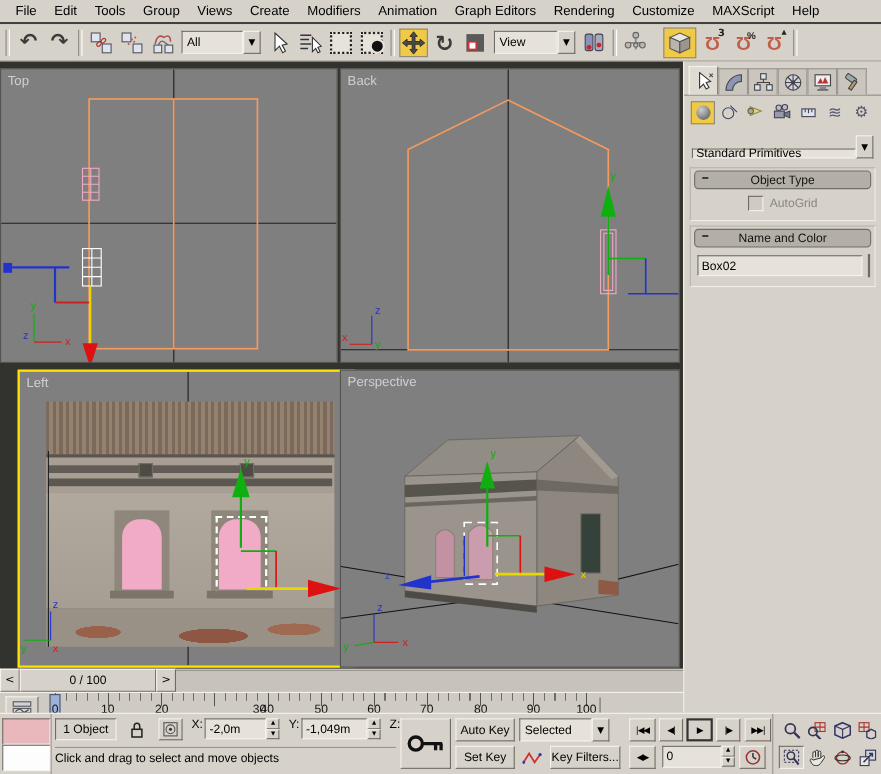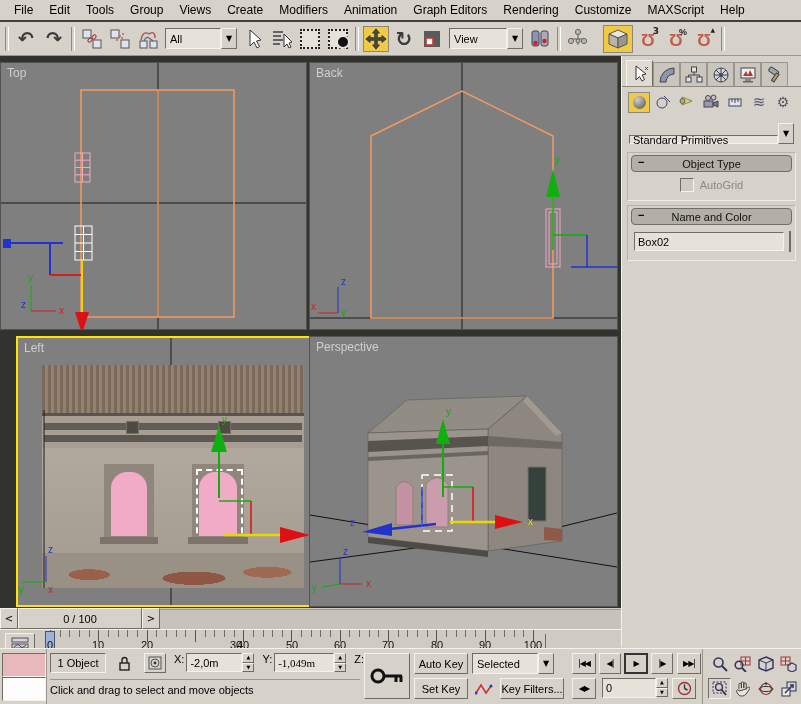--- a/index.html
+++ b/index.html
@@ -574,21 +574,21 @@
           <circle cx="7" cy="7" r="1.4" fill="#333"></circle>
         </svg>
     </div>
     <span class="axis-label">X:</span>
     <input class="field" style="width: 56px; height: 19px;" value="-2,0m">
     <div class="spin">
         <span class="glyph">▲</span>
         <span class="glyph">▼</span>
       </div>
     <span class="axis-label">Y:</span>
-    <input class="field" style="width: 60px; height: 19px; font-family: Liberation Serif, serif;" value="-1,049m">
+    <input class="field" style="width: 60px; height: 19px;" value="-1,049m">
     <div class="spin">
         <span class="glyph">▲</span>
         <span class="glyph">▼</span>
       </div>
     <span class="axis-label">Z:</span>
     <input class="field" style="width: 44px; height: 19px;" value="1,121m">
   </div>
 
   <div class="abs ras sb" style="left:364px;top:4px;width:46px;height:46px;">
     <svg width="34" height="20" viewBox="0 0 34 20">

